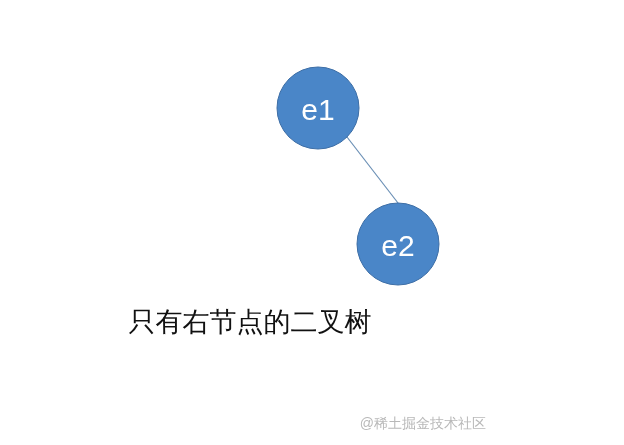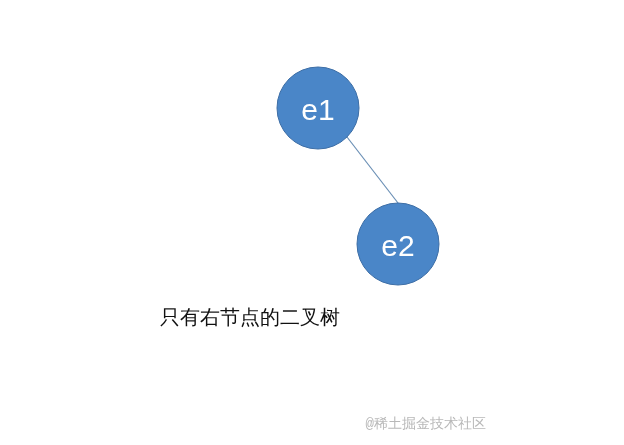--- a/index.html
+++ b/index.html
@@ -25,29 +25,29 @@
       font-size: 30px;
       fill: #ffffff;
     }
     #caption {
       position: absolute;
       left: 0;
       top: 304px;
       width: 100%;
       text-align: center;
       font-family: Liberation Mono, monospace;
-      font-size: 20px;
+      font-size: 27px;
       color: #111111;
       letter-spacing: 0px;
     }
     #watermark {
       position: absolute;
       right: 14px;
       top: 415px;
-      font-family: Liberation Mono, monospace;
+      font-family: Liberation Sans, sans-serif;
       font-size: 14px;
       color: #b8b8b8;
     }
   </style>
 </head>
 <body>
 
 <div id="canvas">
   <svg id="diagram-svg" width="624" height="445" viewBox="0 0 624 445">
     <line id="edge-0" stroke="#6a8fb5" stroke-width="1.2" x1="347" y1="137" x2="398" y2="203"></line>

